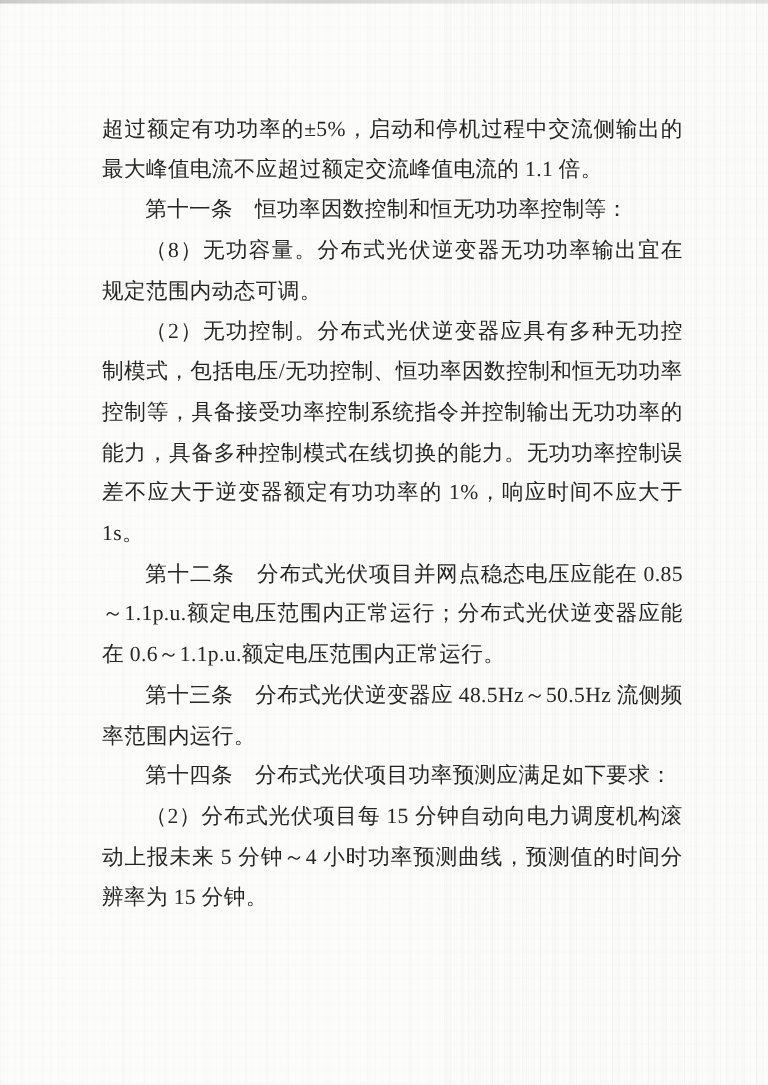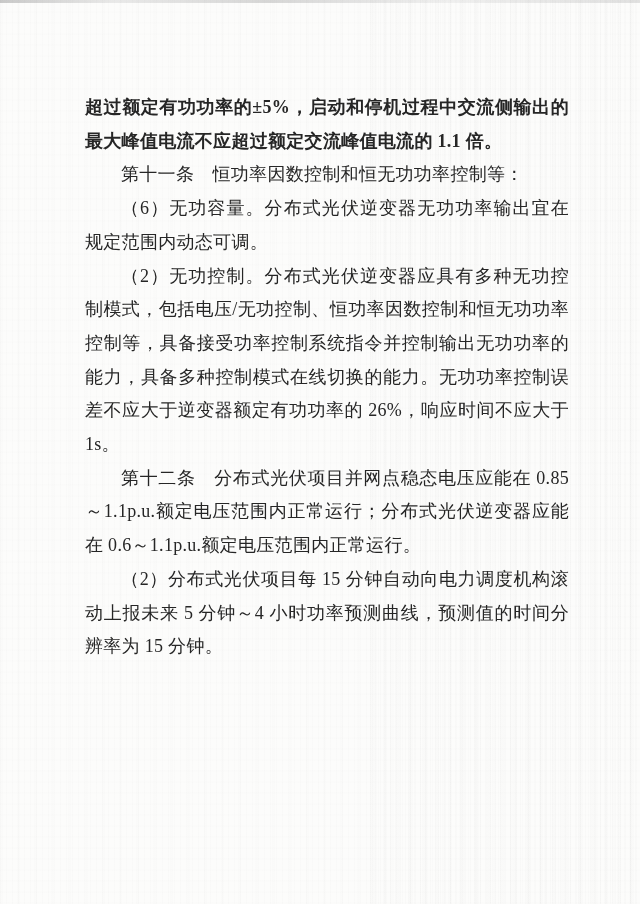--- a/index.html
+++ b/index.html
@@ -70,32 +70,33 @@
     text-align: justify;
     letter-spacing: 0.3px;
   }
   .content p {
     margin: 0;
     padding: 0;
     text-indent: 2em;
   }
   .content p.flush {
     text-indent: 0;
-    font-weight: bold;
   }
 </style>
 </head>
 <body>
 
 <div class="page">
   <div class="scan-top-edge"></div>
   <div class="scan-noise"></div>
   <div class="scan-noise-right"></div>
 
   <div class="content">
     <p class="flush">超过额定有功功率的±5%，启动和停机过程中交流侧输出的最大峰值电流不应超过额定交流峰值电流的 1.1 倍。</p>
     <p>第十一条　恒功率因数控制和恒无功功率控制等：</p>
-    <p>（6）无功容量。分布式光伏逆变器无功功率输出宜在规定范围内动态可调。</p>
-    <p>（2）无功控制。分布式光伏逆变器应具有多种无功控制模式，包括电压/无功控制、恒功率因数控制和恒无功功率控制等，具备接受功率控制系统指令并控制输出无功功率的能力，具备多种控制模式在线切换的能力。无功功率控制误差不应大于逆变器额定有功功率的 26%，响应时间不应大于 1s。</p>
+    <p>（8）无功容量。分布式光伏逆变器无功功率输出宜在规定范围内动态可调。</p>
+    <p>（2）无功控制。分布式光伏逆变器应具有多种无功控制模式，包括电压/无功控制、恒功率因数控制和恒无功功率控制等，具备接受功率控制系统指令并控制输出无功功率的能力，具备多种控制模式在线切换的能力。无功功率控制误差不应大于逆变器额定有功功率的 1%，响应时间不应大于 1s。</p>
     <p>第十二条　分布式光伏项目并网点稳态电压应能在 0.85～1.1p.u.额定电压范围内正常运行；分布式光伏逆变器应能在 0.6～1.1p.u.额定电压范围内正常运行。</p>
+    <p>第十三条　分布式光伏逆变器应 48.5Hz～50.5Hz 流侧频率范围内运行。</p>
+    <p>第十四条　分布式光伏项目功率预测应满足如下要求：</p>
     <p>（2）分布式光伏项目每 15 分钟自动向电力调度机构滚动上报未来 5 分钟～4 小时功率预测曲线，预测值的时间分辨率为 15 分钟。</p>
   </div>
 </div>
 
 </body></html>

